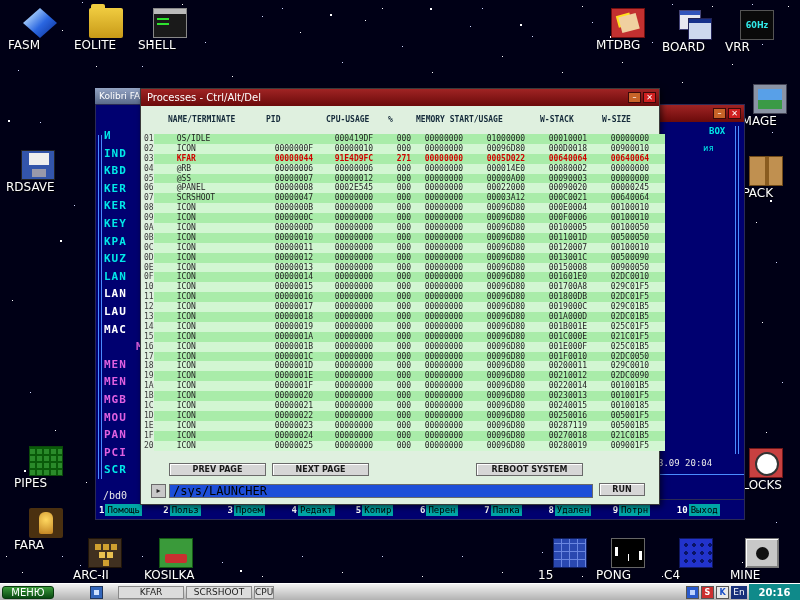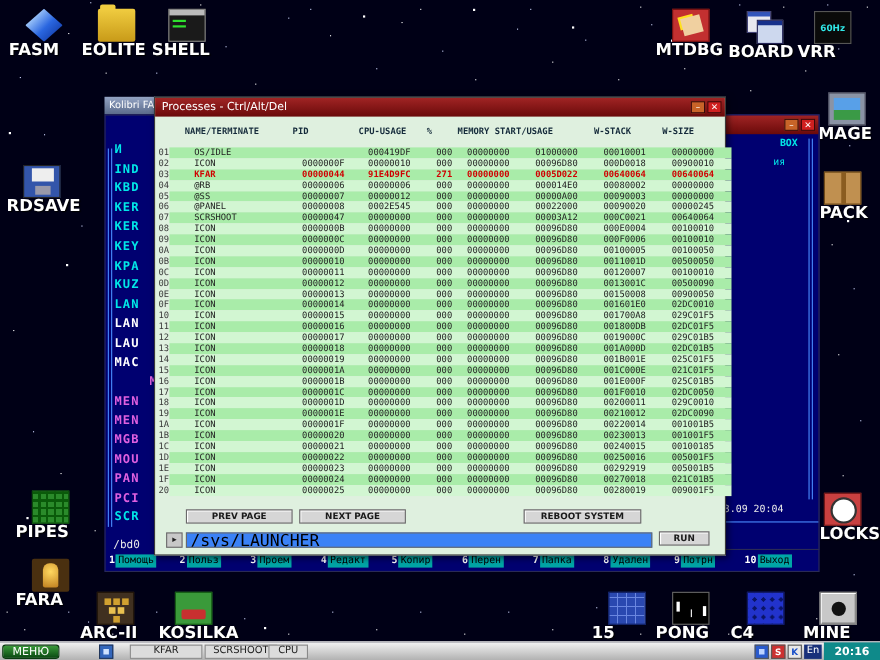--- a/index.html
+++ b/index.html
@@ -23,21 +23,21 @@
     46px 526px #cfd8ff,6px 556px #fff,788px 6px #fff,752px 4px #cfd8ff,712px 6px #fff,672px 4px #cfd8ff,
     582px 6px #fff,482px 8px #cfd8ff,382px 8px #fff,282px 8px #cfd8ff,182px 4px #fff,82px 2px #cfd8ff; }
   .stars2 { position:absolute; top:0; left:0; width:2px; height:2px; background:transparent;
     box-shadow:150px 40px #fff,330px 14px #fff,520px 24px #fff,690px 14px #fff,770px 200px #fff,
     768px 470px #fff,60px 240px #fff,24px 470px #fff,240px 570px #fff,560px 566px #fff,
     680px 556px #fff,8px 120px #fff,430px 8px #fff,610px 36px #fff; }
 
   
   .dicon { position:absolute; width:64px; text-align:left; z-index:0; }
   .art { width:34px; height:30px; margin:0 auto 2px auto; position:relative; }
-  .dlabel { font-size:15px; color:#fff; text-shadow:1px 1px 1px #000; line-height:11px; white-space:nowrap;font-weight:bold; }
+  .dlabel { font-size:12px; color:#fff; text-shadow:1px 1px 1px #000; line-height:11px; white-space:nowrap; }
   .art-fasm { background:linear-gradient(135deg,#b8dcff 15%,#2a66e0 55%,#082a90); clip-path:polygon(50% 0,100% 50%,50% 100%,0 50%); }
   .art-eolite { background:linear-gradient(#f0cc40,#c89a18); border-radius:2px; }
   .art-eolite::before { content:""; position:absolute; top:-4px; left:2px; width:14px; height:5px; background:#f0cc40; border-radius:2px 2px 0 0; }
   .art-shell { background:#1a1a1a; border:1px solid #888; }
   .art-shell::before { content:""; position:absolute; top:0; left:0; right:0; height:5px; background:#bbb; }
   .art-shell::after { content:""; position:absolute; top:9px; left:3px; width:12px; height:2px; background:#2ee22e; box-shadow:0 5px 0 #2ee22e; }
   .art-tinypad { background:#f8f8f8; border:1px solid #999; }
   .art-tinypad::before { content:""; position:absolute; top:4px; left:3px; right:3px; height:18px;
     background:repeating-linear-gradient(#f8f8f8 0 3px,#9ab0d0 3px 4px); }
   .art-rdsave { background:#3355aa; border:1px solid #222; }
@@ -112,31 +112,31 @@
   .prow.odd  .rowrest { background:#a9ecA9; }
   .prow.even .rowrest { background:#d2f6d2; }
   .prow.red .rowrest span { color:#d00000; font-weight:bold; }
   .c1{width:98px} .c2{width:60px} .c3{width:62px} .c4{width:28px} .c5{width:62px} .c6{width:62px} .c7{width:62px} .c8{width:54px}
   .gbtn { position:absolute; height:13px; background:#d6d6d6; border:1px solid #6a6a6a; box-shadow:inset 1px 1px 0 #fff; font-size:8px; font-weight:bold; color:#1a1a1a; text-align:center; line-height:11px; cursor:default; }
   #btn-prev { top:374px; left:28px; width:97px; }
   #btn-next { top:374px; left:131px; width:97px; }
   #btn-reboot { top:374px; left:335px; width:107px; }
   #btn-run { top:394px; left:458px; width:46px; }
   #run-prefix { position:absolute; top:395px; left:10px; width:15px; height:14px; background:#c8c8c8; border:1px solid #6a6a6a; font-size:8px; text-align:center; line-height:12px; color:#222; }
-  #run-input { position:absolute; top:395px; left:28px; width:424px; height:14px; border:1px solid #6a6a6a; background:#3b82f6; font-family:"DejaVu Sans Mono", monospace; font-size:15px; padding:0 3px; color:#000; }
+  #run-input { position:absolute; top:395px; left:28px; width:424px; height:14px; border:1px solid #6a6a6a; background:#1d4ed8; font-family:"DejaVu Sans Mono", monospace; font-size:12px; padding:0 3px; color:#000; }
 
   
   #taskbar { position:absolute; left:0; bottom:0; width:800px; height:17px; background:linear-gradient(#f2f2f2,#b2b2b2); border-top:1px solid #fff; z-index:5; }
   #menu-btn { position:absolute; left:2px; top:2px; width:52px; height:13px; background:linear-gradient(#3a9a3a,#0a4a12); border:1px solid #083a0e; border-radius:3px; color:#fff; font-size:10px; font-weight:normal; text-align:center; line-height:12px; cursor:default; }
   #ql1 { position:absolute; left:90px; top:2px; width:13px; height:13px; background:#3366bb; border:1px solid #20355a; }
   #ql1::after { content:""; position:absolute; top:3px; left:3px; width:5px; height:5px; background:#cfe2ff; }
   .taskbtn { position:absolute; top:2px; height:13px; background:#dcdcdc; border:1px solid #8a8a8a; font-size:9px; color:#222; text-align:center; line-height:11px; cursor:default; }
   #task-kfar { left:118px; width:66px; }
   #task-scrshoot { left:186px; width:66px; }
-  #task-cpu { left:244px; width:36px; }
+  #task-cpu { left:254px; width:20px; }
   .trayicon { position:absolute; top:2px; width:13px; height:13px; border:1px solid #555; font-size:8px; font-weight:bold; text-align:center; line-height:12px; }
   #tray1 { left:686px; background:#2a5acc; }
   #tray1::after { content:""; position:absolute; top:3px; left:3px; width:5px; height:5px; background:#bcd2ff; }
   #tray2 { left:701px; background:#cc3030; color:#fff; }
   #tray3 { left:716px; background:#e8e8e8; color:#1a50c8; }
   #lang-ind { position:absolute; left:731px; top:2px; width:16px; height:13px; background:#18307a; color:#fff; font-size:9px; text-align:center; line-height:13px; }
   #clock { position:absolute; left:749px; top:0; width:51px; height:17px; background:#0f8a8a; color:#fff; font-size:10px; font-weight:bold; text-align:center; line-height:17px; }
 </style>
 </head>
 <body>
@@ -671,21 +671,21 @@
         </div>
         <div class="prow even">
           <span class="c0">1E</span>
           <span class="rowrest">
             <span class="c1">ICON</span>
             <span class="c2">00000023</span>
             <span class="c3">00000000</span>
             <span class="c4">000</span>
             <span class="c5">00000000</span>
             <span class="c6">00096D80</span>
-            <span class="c7">00292919</span>
+            <span class="c7">00287119</span>
             <span class="c8">005001B5</span>
           </span>
         </div>
         <div class="prow odd">
           <span class="c0">1F</span>
           <span class="rowrest">
             <span class="c1">ICON</span>
             <span class="c2">00000024</span>
             <span class="c3">00000000</span>
             <span class="c4">000</span>

